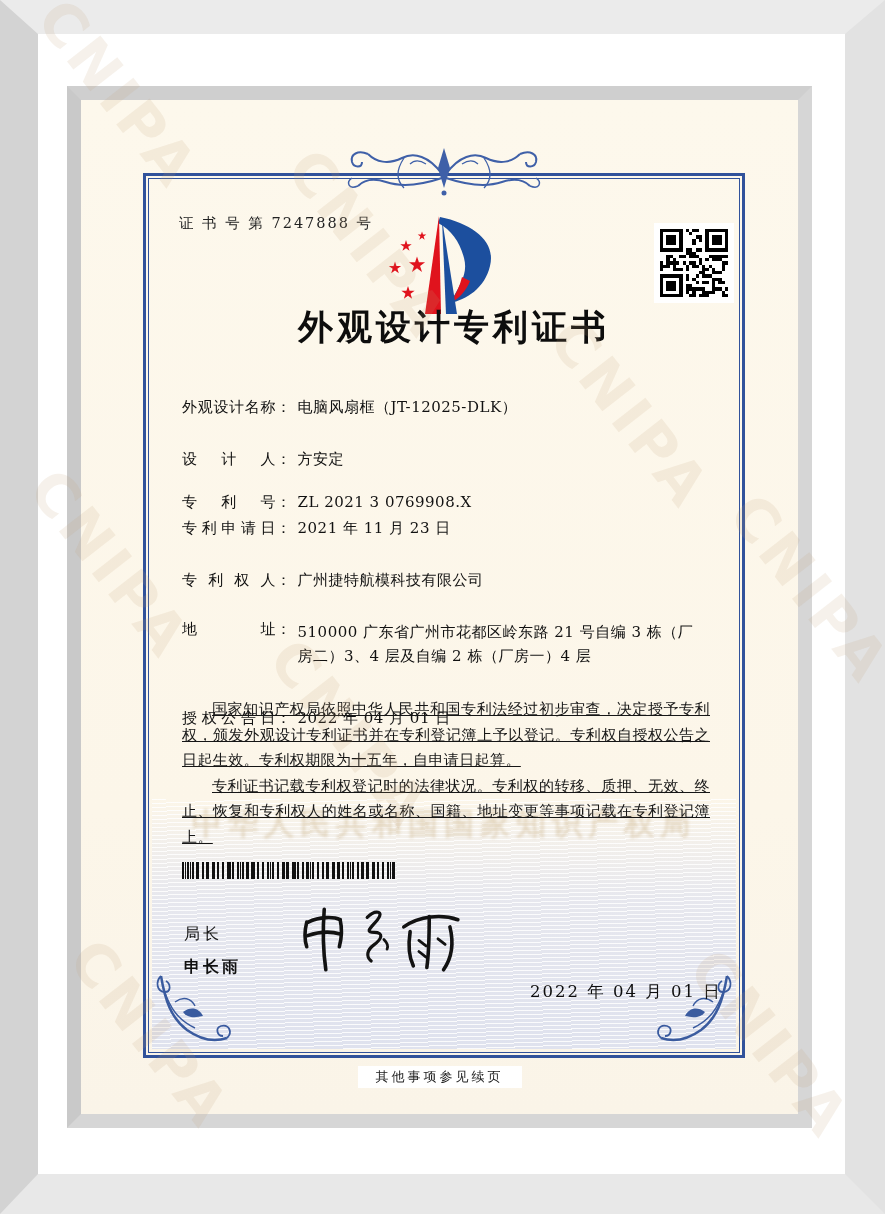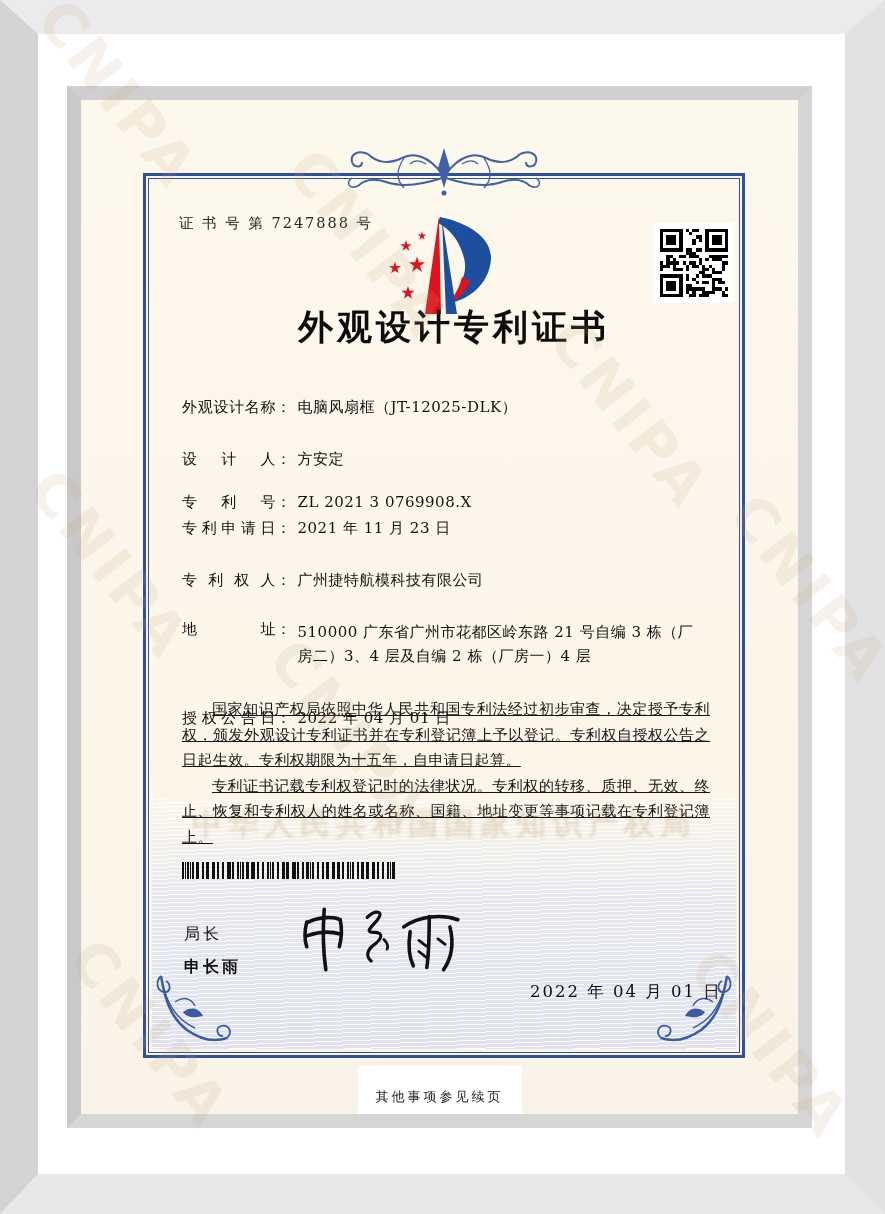--- a/index.html
+++ b/index.html
@@ -90,21 +90,21 @@
     color:#222; z-index:3; }
 
   .corner-fl { bottom:5px; z-index:2; }
   .corner-fl.bl { left:5px; }
   .corner-fl.br { right:5px; transform:scaleX(-1); }
 
   .ornament { top:-34px; left:50%; transform:translateX(-50%); z-index:4; }
 
   
   .next-note { position:absolute; left:50%; top:966px; transform:translateX(-50%);
-    background:#fff; padding:22px 18px; font-size:13px; letter-spacing:3px; color:#222;
+    background:#fff; padding:2px 18px; font-size:13px; letter-spacing:3px; color:#222;
     z-index:4; white-space:nowrap; }
 </style>
 </head>
 <body>
 
 <div class="frame-bevel">
   <div class="frame-face">
     <div class="frame-mat">
 
       <div class="paper">

